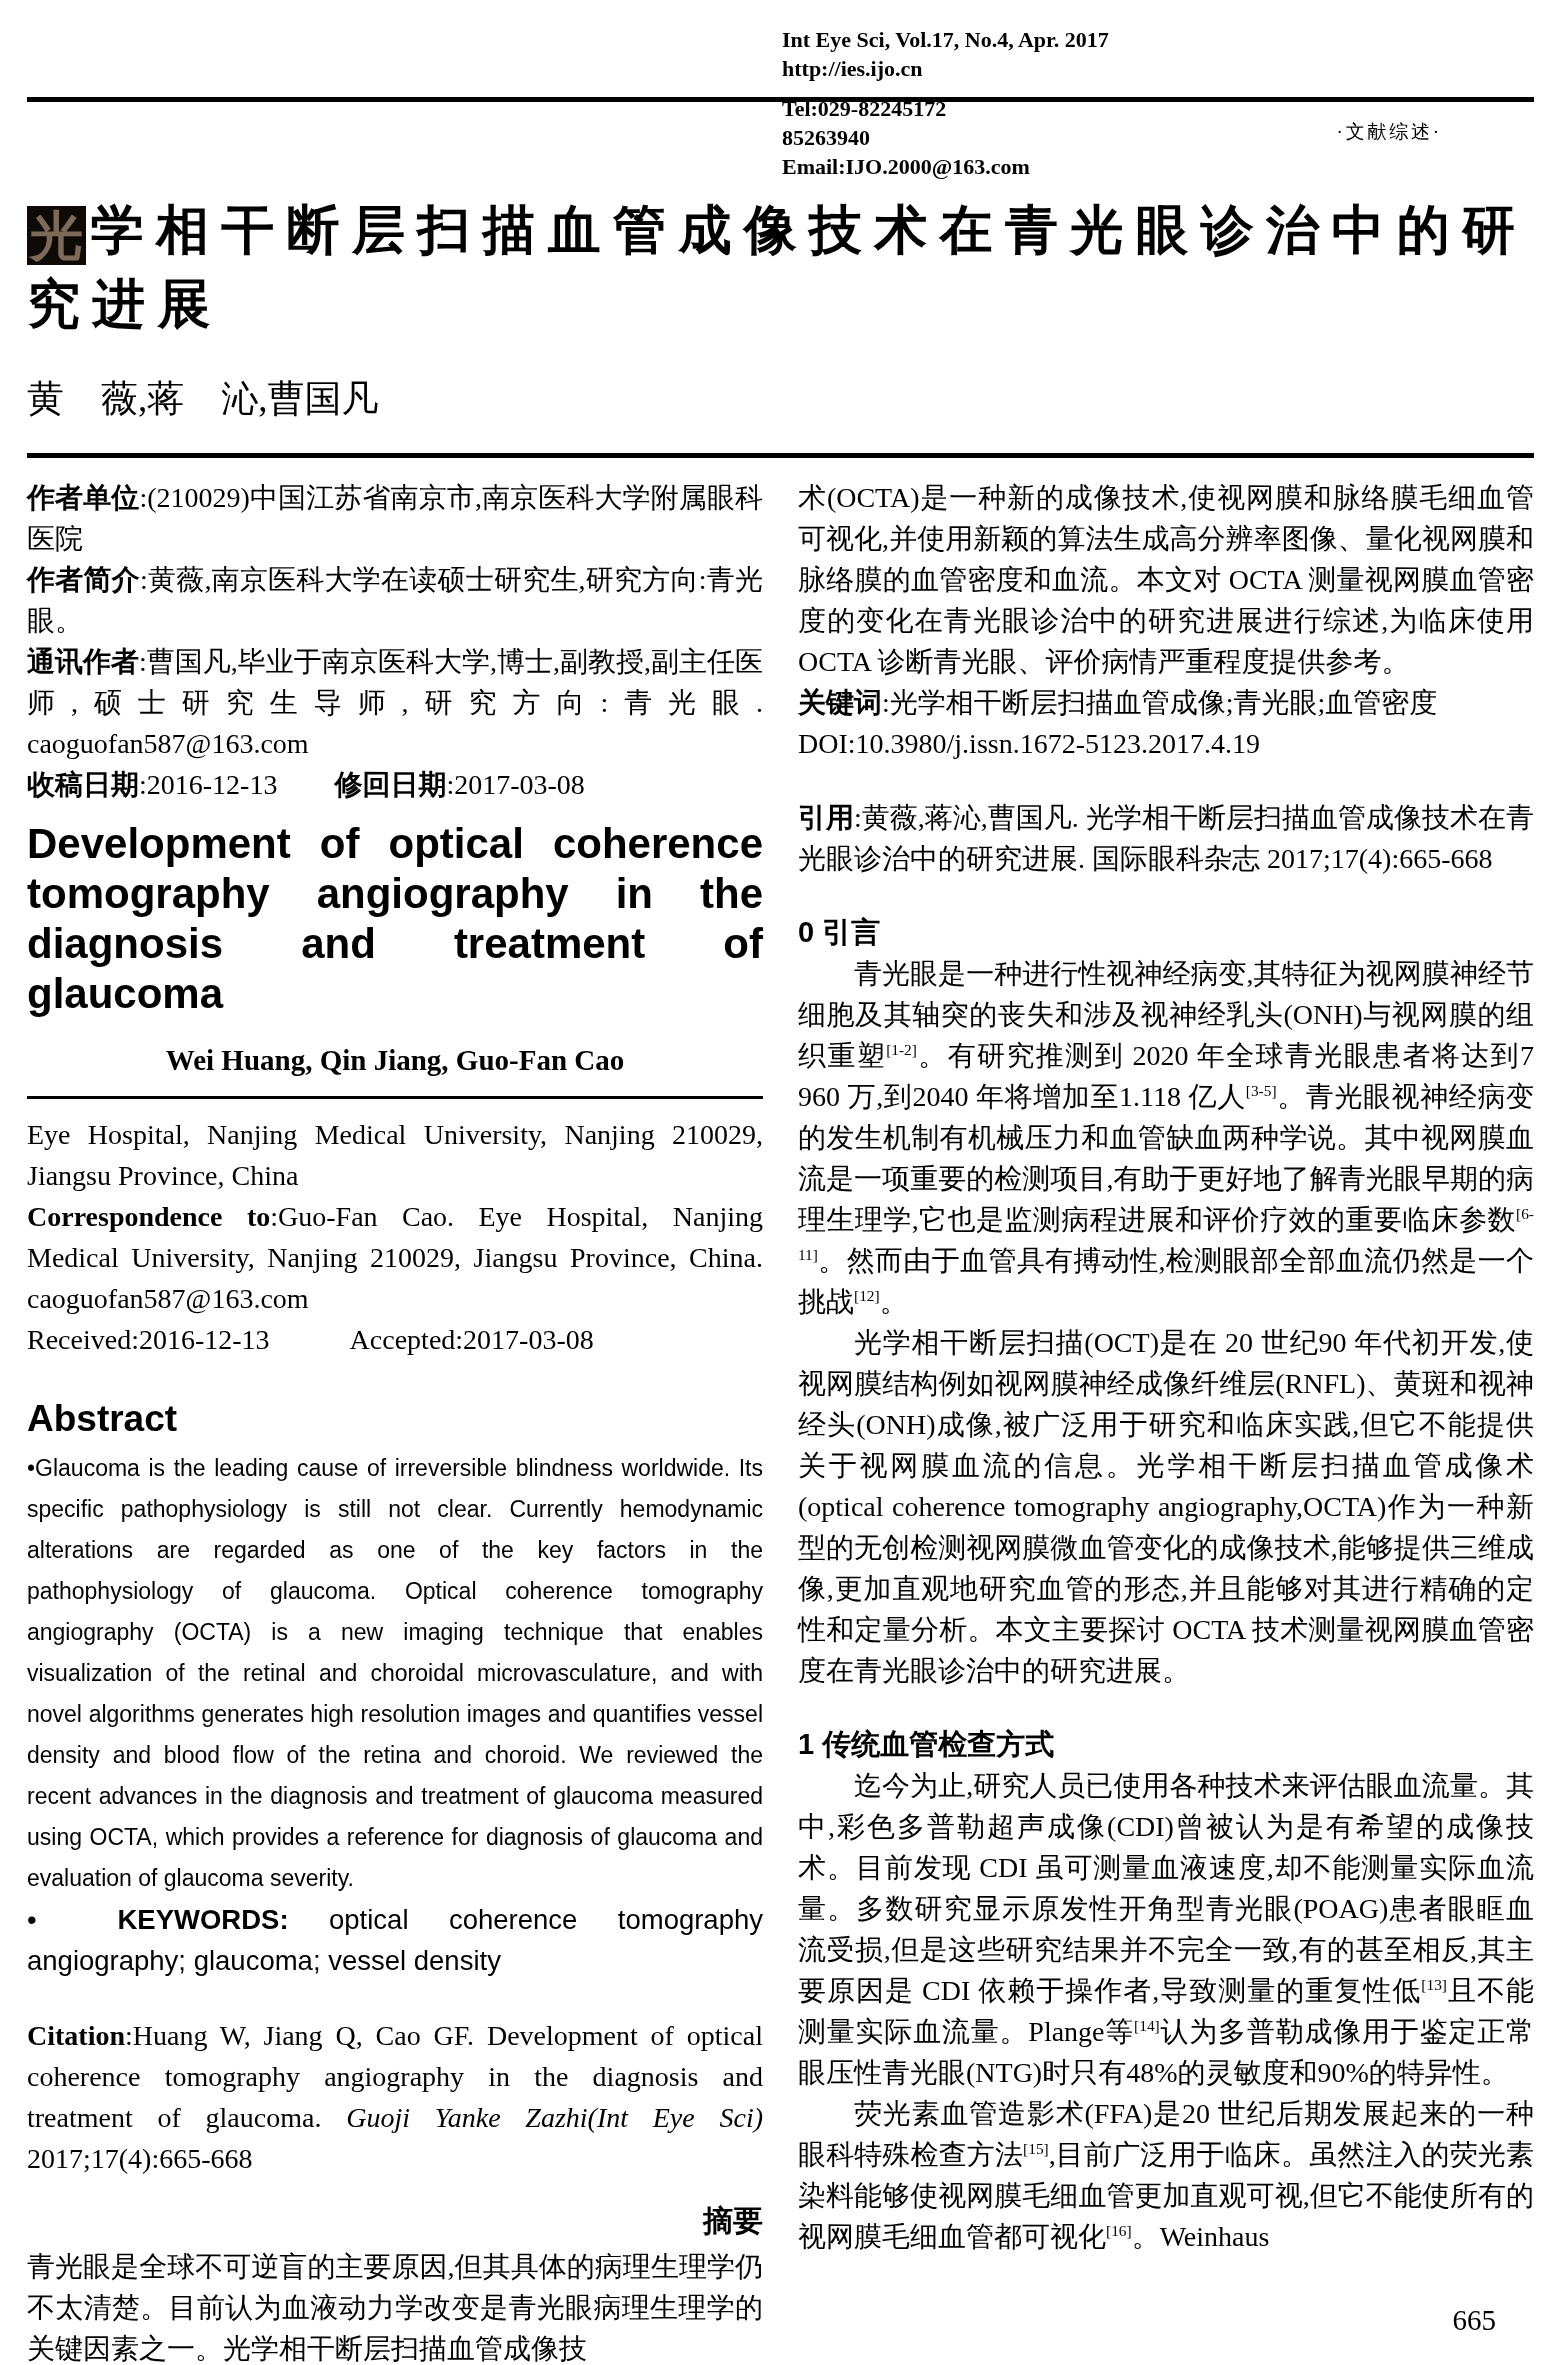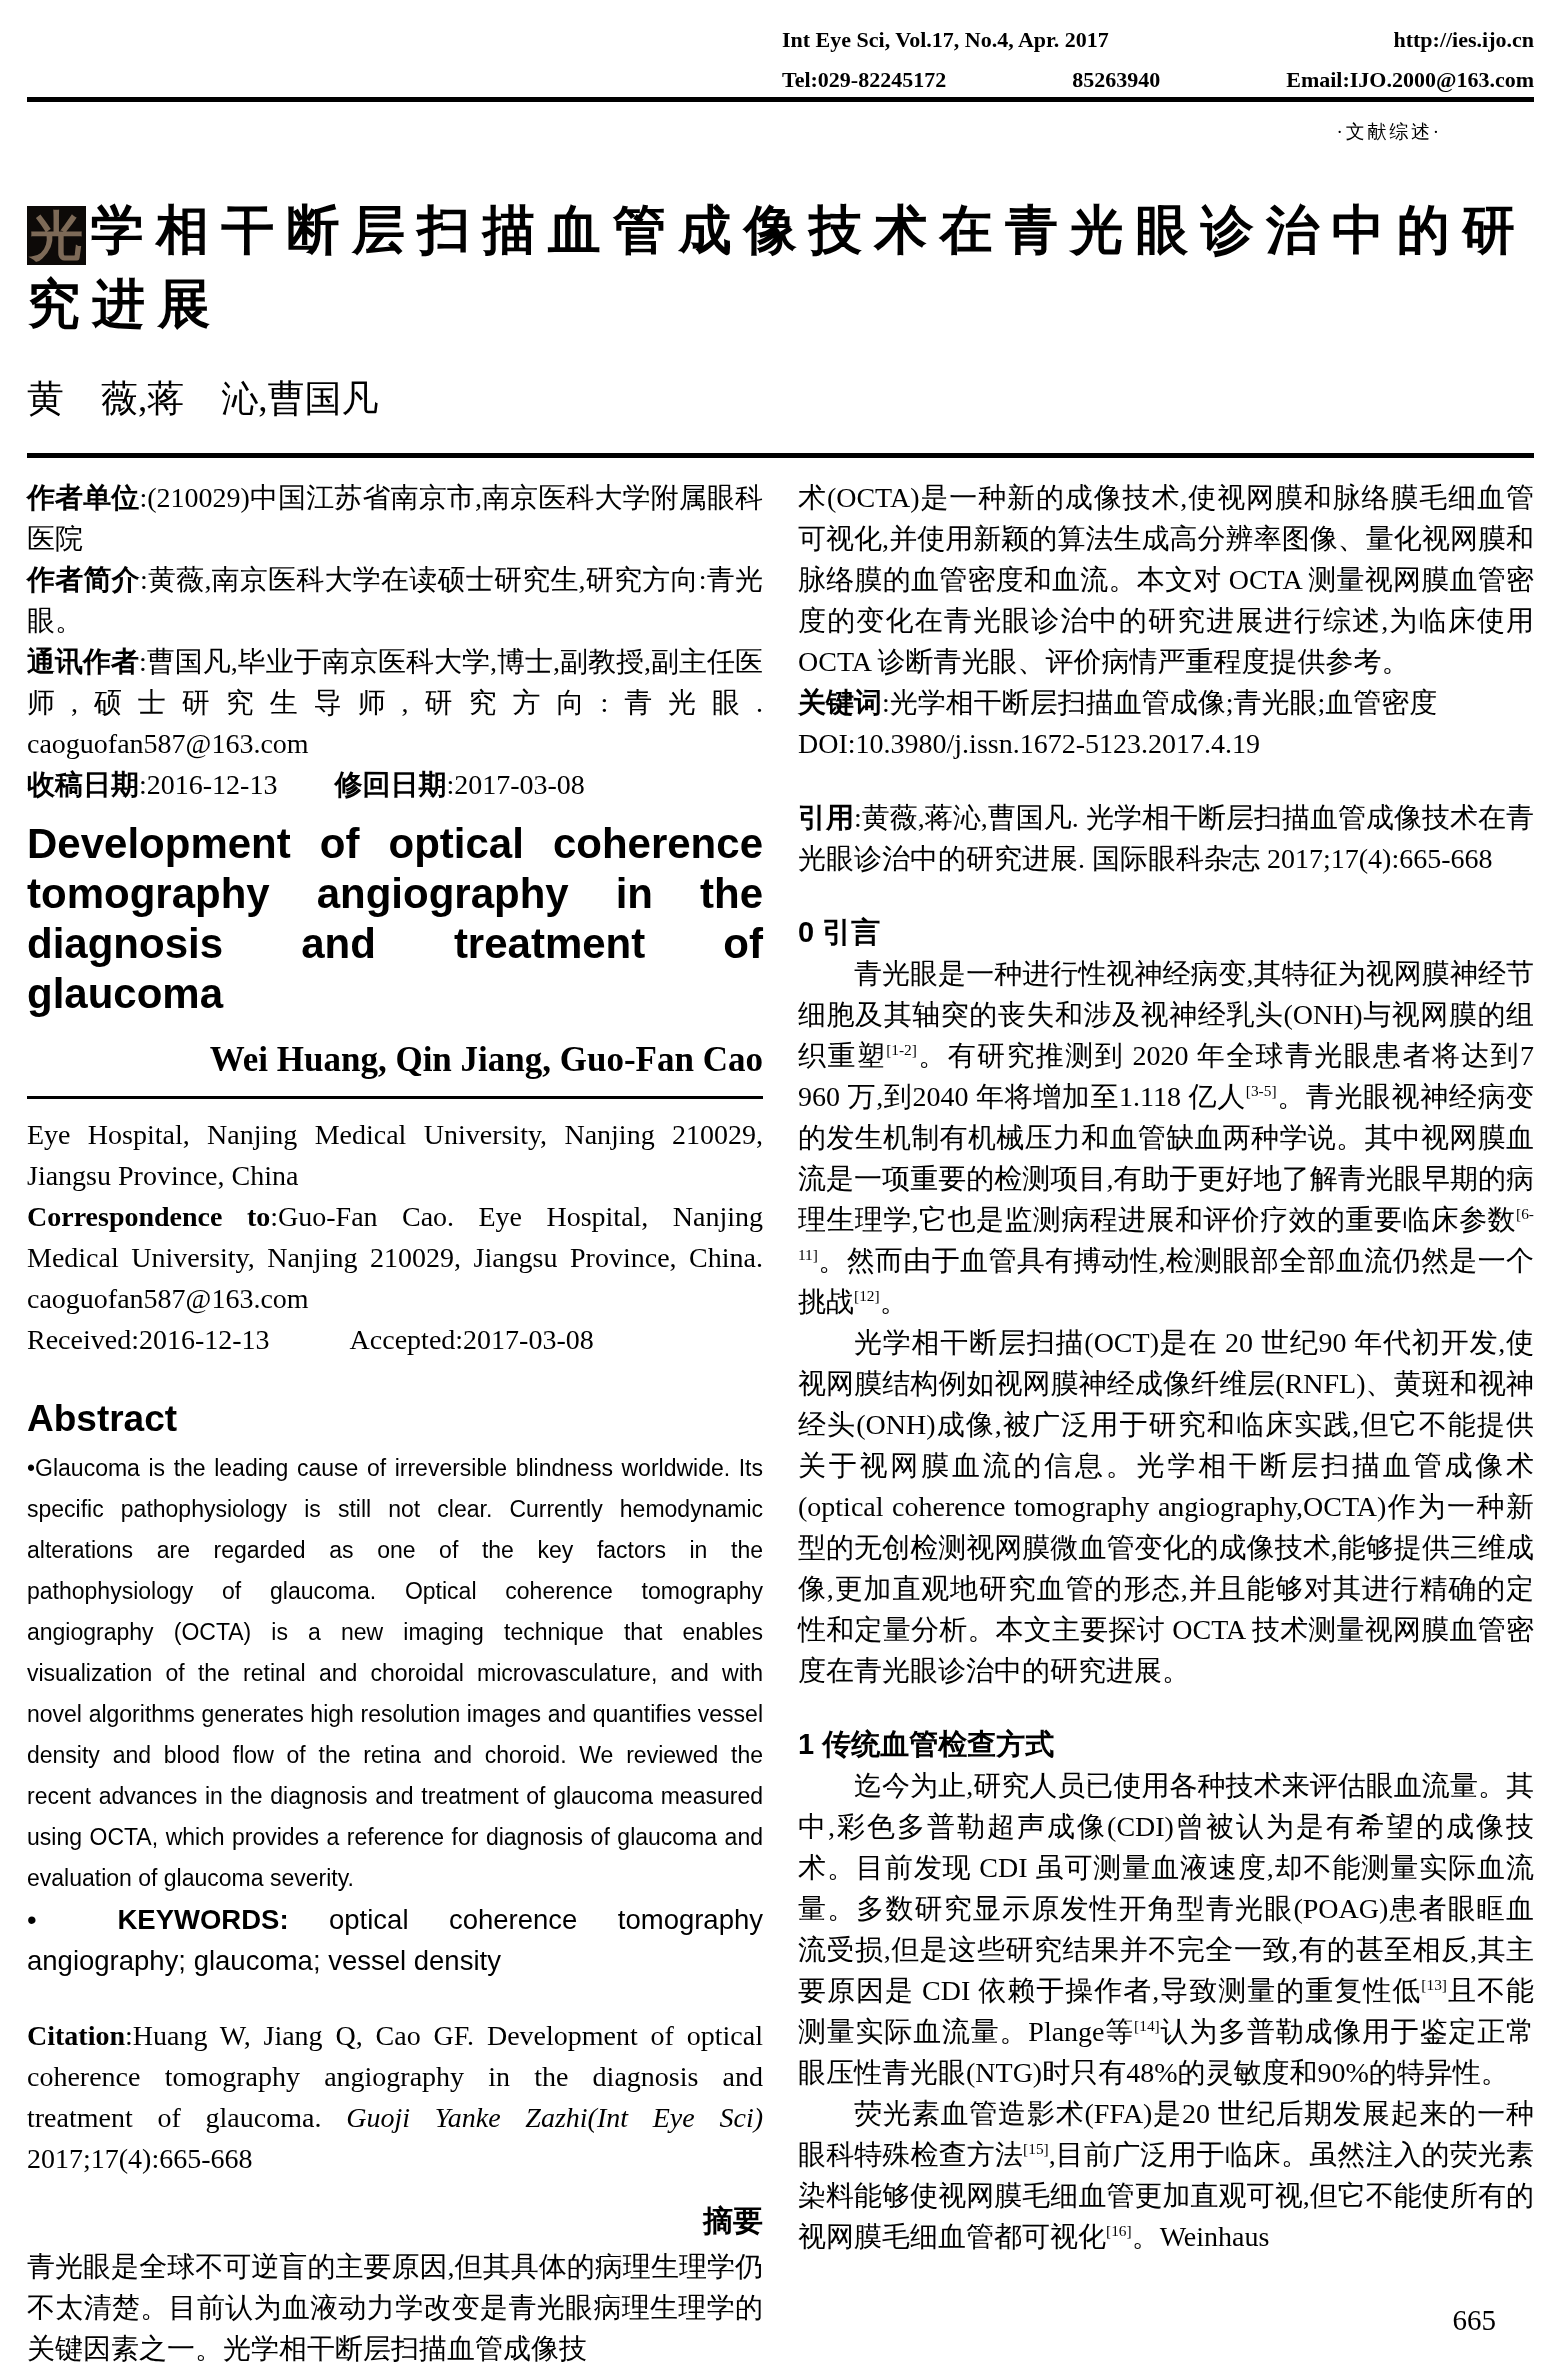--- a/index.html
+++ b/index.html
@@ -4,21 +4,21 @@
 <style>
   html,body{margin:0;padding:0;overflow:hidden;}
   body{
     width:1560px;height:2366px;position:relative;
     background:#ffffff;color:#000000;
     font-family:"Liberation Serif",serif;
   }
   
   .header{position:absolute;top:24.6px;left:782px;width:752px;
     font-family:"Liberation Serif",serif;font-weight:bold;font-size:22px;}
-  .header-line{display:flex;justify-content:space-between;line-height:29px;}
+  .header-line{display:flex;justify-content:space-between;line-height:29px;flex-direction:column;}
   .header-line + .header-line{margin-top:11.4px;}
   .rule-top{position:absolute;top:97px;left:27px;width:1507px;height:5.2px;background:#000;}
   .section-tag{position:absolute;top:119px;right:118px;
     font-size:19px;font-family:"Liberation Serif",serif;letter-spacing:2.8px;}
   
   .title-cn{position:absolute;top:193px;left:27px;width:1507px;
     font-weight:bold;font-size:53px;line-height:74px;letter-spacing:12.3px;
     font-family:"Liberation Serif",serif;}
   .drop-cap{display:inline-flex;align-items:center;justify-content:center;
     width:59px;height:59px;background:#0d0a08;color:#7d6a57;
@@ -27,21 +27,21 @@
     font-family:"Liberation Serif",serif;}
   .rule-mid{position:absolute;top:453px;left:27px;width:1507px;height:5.2px;background:#000;}
   
   .columns{position:absolute;top:477px;left:27px;width:1507px;display:flex;gap:35px;}
   .col{width:736px;font-size:28px;line-height:41px;text-align:justify;}
   p{margin:0;}
   .zh-label{font-family:"Liberation Sans",sans-serif;font-weight:bold;text-align:center;}
   .dates-gap{display:inline-block;width:57px;}
   .title-en{font-family:"Liberation Sans",sans-serif;font-weight:bold;
     font-size:42px;line-height:50px;margin-top:14px;text-align:justify;}
-  .authors-en{font-weight:bold;font-size:35px;line-height:44px;margin-top:19px;text-align:right;}
+  .authors-en{font-weight:bold;font-size:29px;line-height:44px;margin-top:19px;text-align:center;}
   .rule-col{height:3.3px;background:#000;margin-top:14px;}
   .affil{margin-top:15px;}
   .recv{text-align:left;}
   .recv-gap{display:inline-block;width:80px;}
   .abstract-head{font-family:"Liberation Sans",sans-serif;font-weight:bold;
     font-size:37px;line-height:44px;margin-top:37px;text-align:left;}
   .abstract-body{font-family:Liberation Sans, sans-serif;font-size:23px;
     line-height:41px;margin-top:6.6px;}
   .kw-en{font-family:"Liberation Sans",sans-serif;font-size:27.5px;line-height:41px;}
   .citation{margin-top:34px;}

